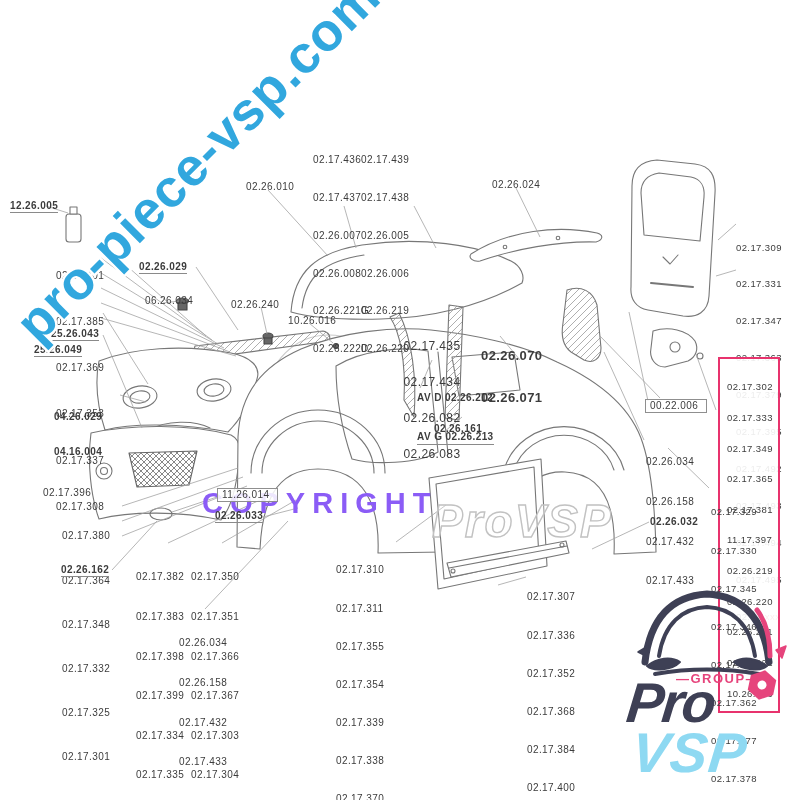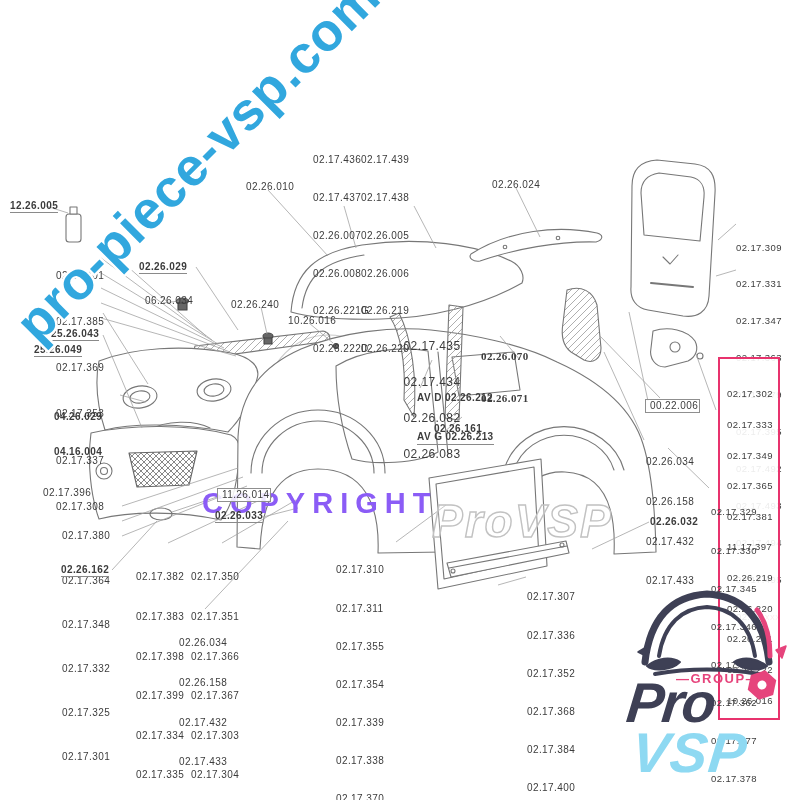--- a/index.html
+++ b/index.html
@@ -3,22 +3,22 @@
 <meta charset="utf-8">
 <style>
   html,body{margin:0;padding:0;}
   body{width:800px;height:800px;background:#fff;position:relative;overflow:hidden;
        font-family:"Liberation Sans",sans-serif;}
   .lbl{position:absolute;font-size:10px;color:#3c3c3c;letter-spacing:.4px;white-space:pre;z-index:10;}
   .sm{font-size:9.5px;}
   .xs{font-size:12px;}
   .b{font-weight:bold;}
   .ul{border-bottom:1px solid #8a8a8a;padding-bottom:1px;}
-  .boxed{border:1px solid #8f8f8f;padding:0 1px 1px 4px;background:rgba(255,255,255,.85);}
-  .redbox{border:2px solid #e8336d;padding:10px 5px 2px 7px;background:rgba(255,255,255,.9);
+  .boxed{border:1px solid #8f8f8f;padding:0 8px 1px 4px;background:rgba(255,255,255,.85);}
+  .redbox{border:2px solid #e8336d;padding:3px 5px 2px 7px;background:rgba(255,255,255,.9);
           line-height:10.2px;font-size:9.5px;}
   .vlist div{white-space:pre;}
   .red{color:#d43a3a;}
   .center{text-align:center;}
   #linework,#wm-rings{position:absolute;left:0;top:0;z-index:1;}
   #copyright-band{position:absolute;left:202px;top:487px;z-index:3;color:#8b5cf6;
       font-size:29px;letter-spacing:7px;font-weight:bold;}
   #copyright-brand{position:absolute;left:432px;top:474px;z-index:3;font-size:46px;
       font-style:italic;font-weight:bold;color:rgba(255,255,255,.25);
       -webkit-text-stroke:1.4px #c2c2c2;letter-spacing:2px;margin-top:20px;}
@@ -245,21 +245,21 @@
   <div>02.17.434</div>
   <div>02.26.082</div>
   <div>02.26.083</div>
 </div>
 
 <div class="lbl vlist b" style="left:417px;top:365px;line-height:13px;">
   <div>AV D 02.26.212</div>
   <div class="ul">AV G 02.26.213</div>
 </div>
 
-<div class="lbl vlist b" style="left:481px;top:321px;line-height:14px;font-size:11px;font-family:Liberation Serif, serif;">
+<div class="lbl vlist b" style="left:481px;top:321px;line-height:14px;font-size:13px;">
   <div>02.26.070</div>
   <div>02.26.071</div>
 </div>
 
 <div class="lbl b" style="left:422px;top:423px;padding-left:12px;">02.26.161</div>
 <div class="lbl boxed" style="left:645px;top:399px;">00.22.006</div>
 
 <div class="lbl vlist" style="left:646px;top:429px;line-height:13.2px;">
   <div>02.26.034</div>
   <div>02.26.158</div>

